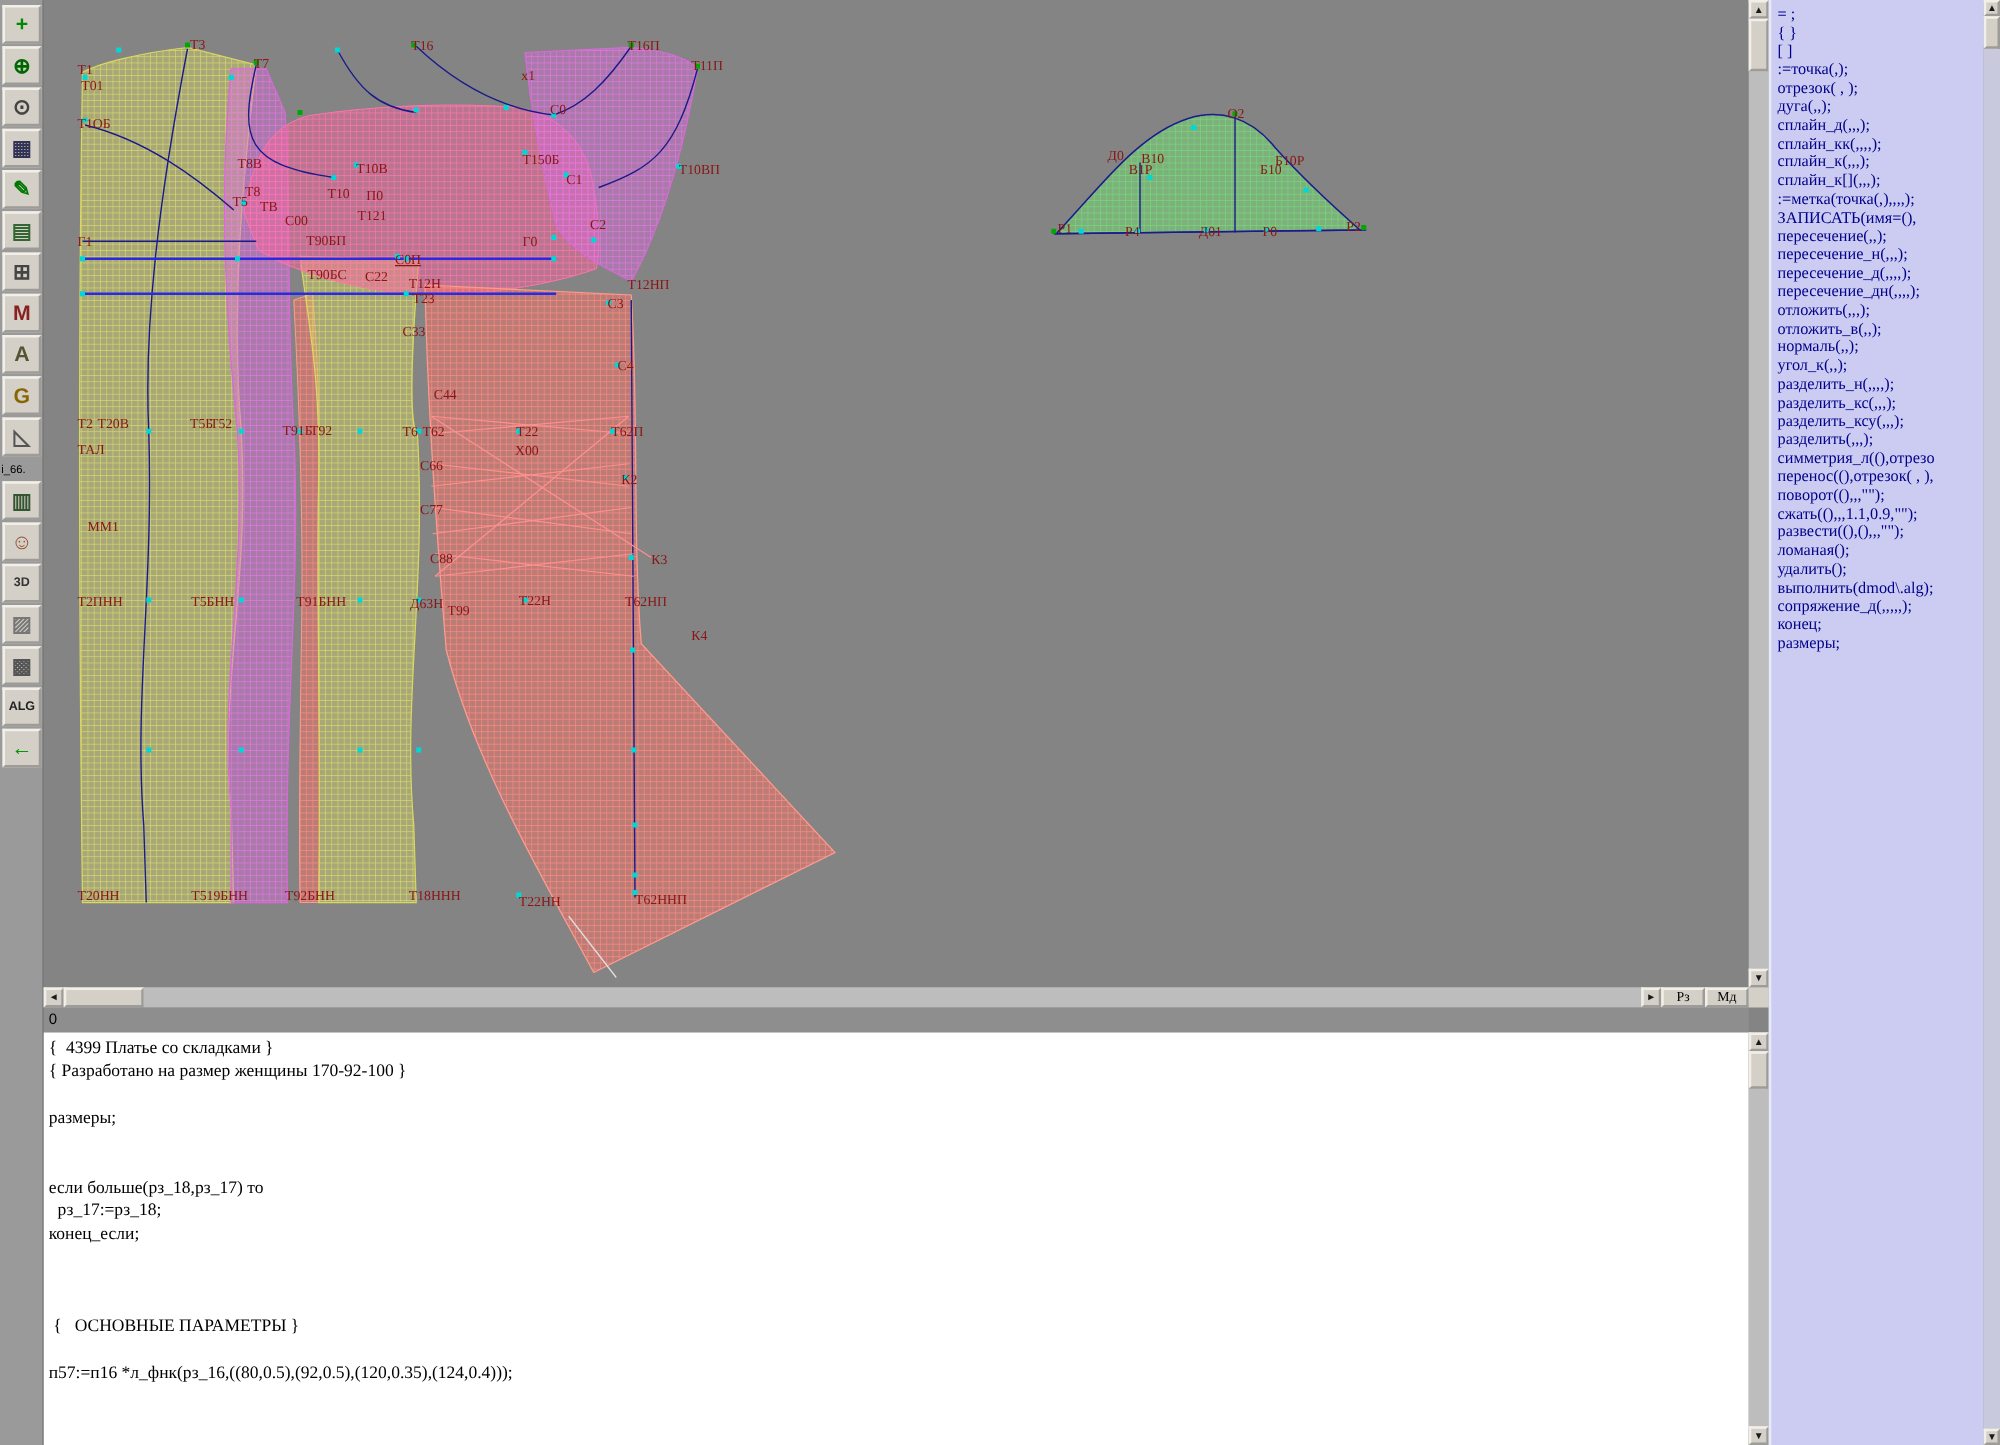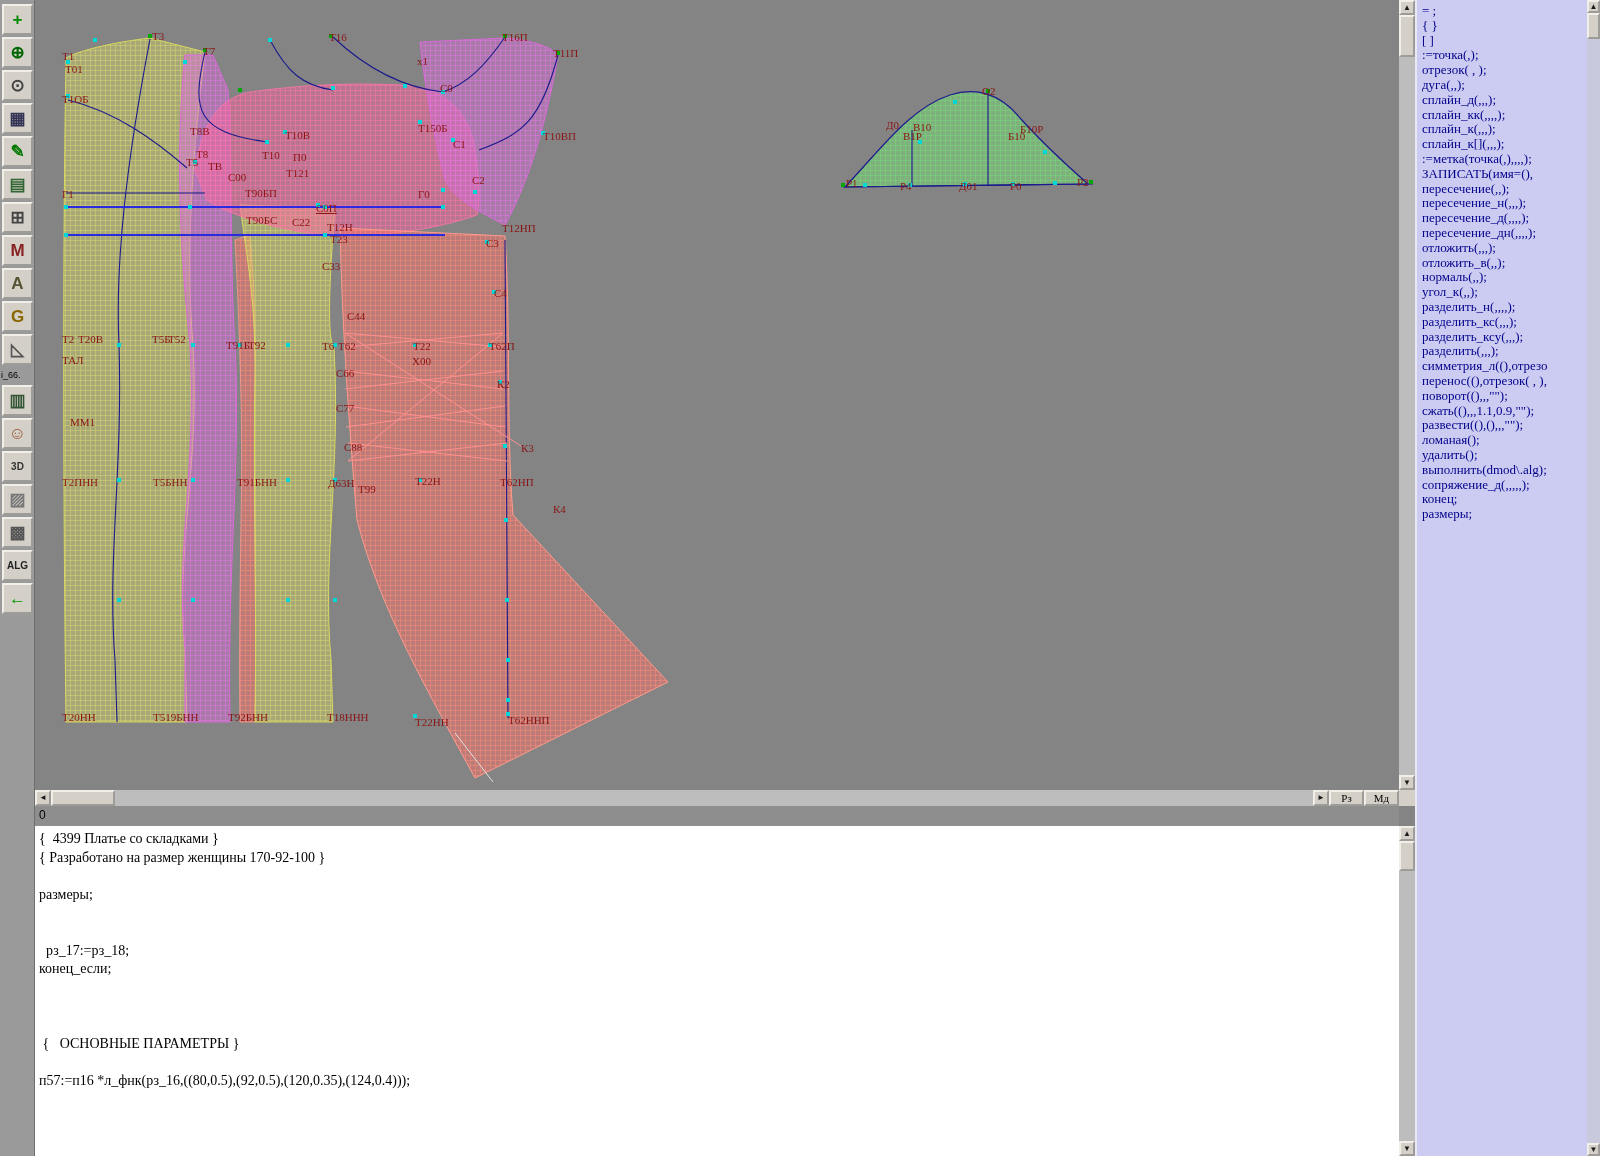--- a/index.html
+++ b/index.html
@@ -314,20 +314,21 @@
 </div>
 
 <div class="editor">
   <div>
       <div class="eline">{  4399 Платье со складками }</div>
       <div class="eline">{ Разработано на размер женщины 170-92-100 }</div>
       <div class="eline"> </div>
       <div class="eline">размеры;</div>
       <div class="eline"> </div>
       <div class="eline"> </div>
+      <div class="eline">если больше(рз_18,рз_17) то</div>
       <div class="eline">  рз_17:=рз_18;</div>
       <div class="eline">конец_если;</div>
       <div class="eline"> </div>
       <div class="eline"> </div>
       <div class="eline"> </div>
       <div class="eline"> {   ОСНОВНЫЕ ПАРАМЕТРЫ }</div>
       <div class="eline"> </div>
       <div class="eline">п57:=п16 *л_фнк(рз_16,((80,0.5),(92,0.5),(120,0.35),(124,0.4)));</div>
     </div>
 </div>

